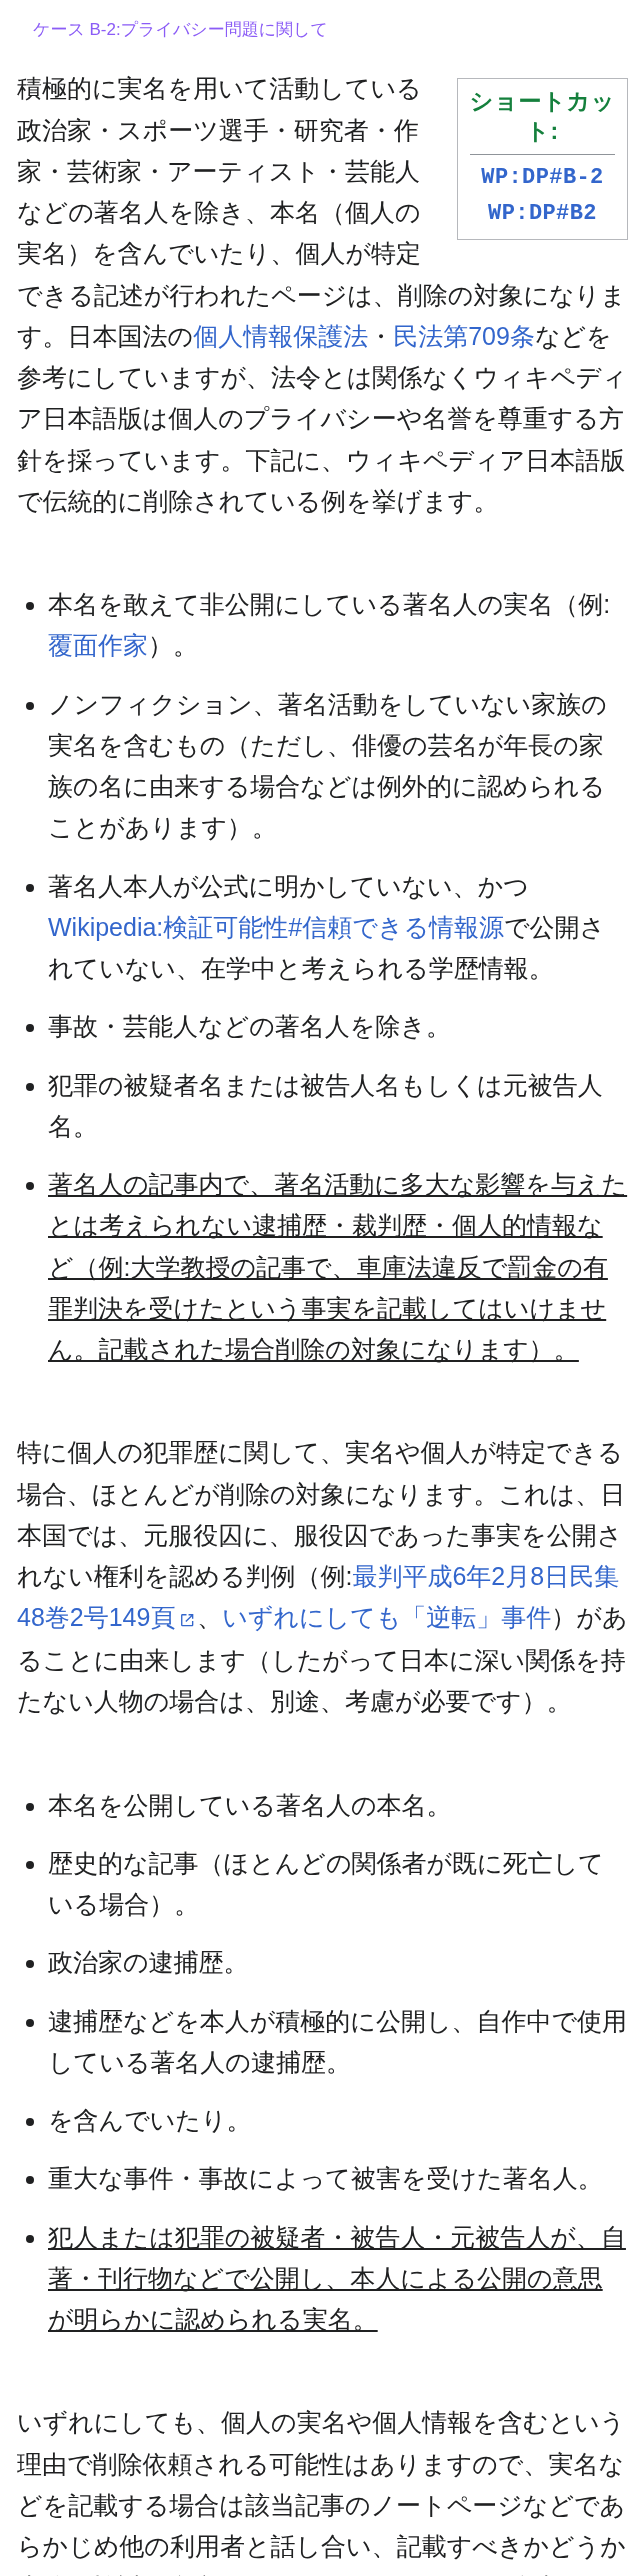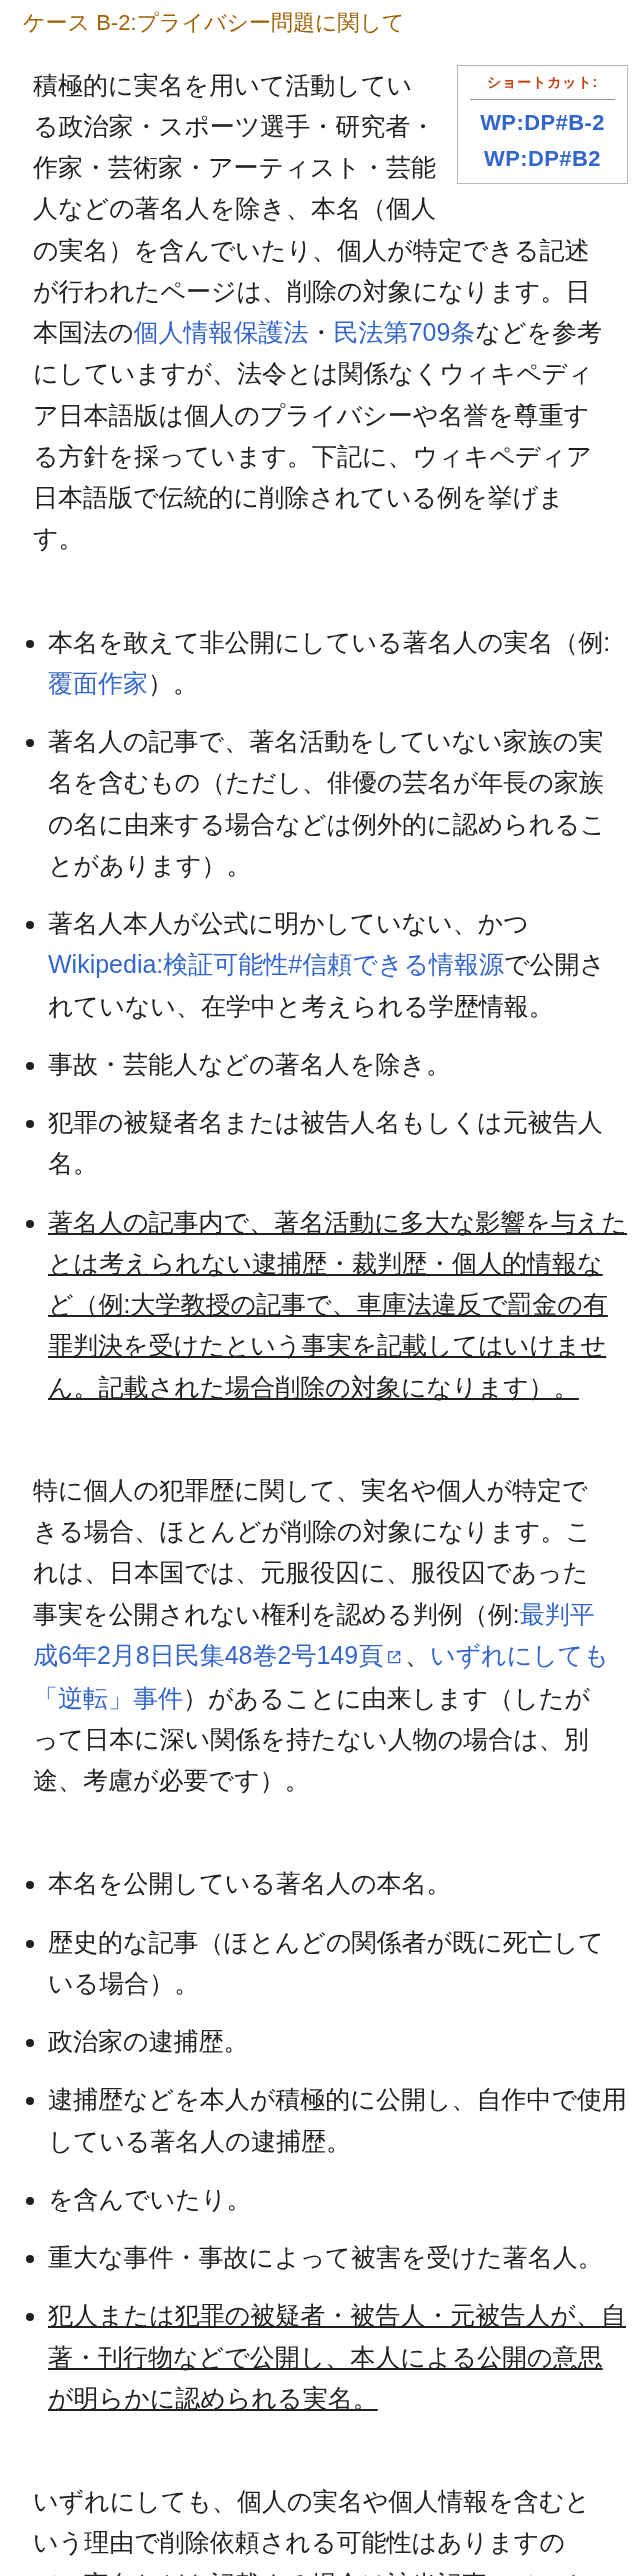--- a/index.html
+++ b/index.html
@@ -7,61 +7,62 @@
     width: 645px;
     box-sizing: border-box;
     padding: 3.1px 17px 17px 17px;
     font-family: "Liberation Sans", "DejaVu Sans", sans-serif;
     color: #202122;
     font-size: 25px;
     line-height: 1.65;
     overflow: hidden;
   }
   .article-heading {
-    font-size: 22px;
+    font-size: 17px;
     line-height: 1.25;
     font-weight: 400;
-    margin: 6px;
-    color: #a16207;
+    margin: 16px;
+    color: #8b5cf6;
   }
   .shortcut-box {
     float: right;
     width: 171px;
     box-sizing: border-box;
     margin: 22px 0 6.2px 20px;
     border: 1.6px solid #b6b8bc;
     background: #ffffff;
     text-align: center;
     padding: 7.8px 4.7px 11px 4.7px;
   }
   .sc-label {
-    color: #c2410c;
+    color: #15803d;
     font-weight: 700;
-    font-size: 14px;
+    font-size: 23px;
     line-height: 1.3;
     letter-spacing: 0.8px;
     display: block;
   }
   .sc-hr {
     border: 0;
     border-top: 1.6px solid #8f9499;
     margin: 7px 7.8px 0 7.8px;
   }
   .sc-link {
     display: block;
     color: #3366cc;
     font-weight: 700;
     font-size: 22px;
     line-height: 1.2;
     margin-top: 10px;
     text-decoration: none;
     letter-spacing: 0.4px;
+    font-family: Liberation Mono, monospace;
   }
   .article-body > :first-child { margin-top: 28px; }
-  .article-body p { margin: 44px 16px; }
+  .article-body p { margin: 44px 0; }
   .article-body ul {
     margin: 62px 0;
     padding-left: 31px;
     list-style: disc outside;
   }
   .article-body li { margin-bottom: 17px; }
   .article-body li:last-child { margin-bottom: 0; text-decoration: underline; }
   .article-body p:last-child { margin-bottom: 0; }
   a.wlink { color: #3366cc; text-decoration: none; cursor: pointer; }
   .ext-icon {
@@ -81,21 +82,21 @@
     <span class="sc-label">ショートカット:</span>
     <hr class="sc-hr">
     <a class="sc-link">WP:DP#B-2</a>
     <a class="sc-link">WP:DP#B2</a>
   </div>
 
   <div class="article-body" id="article-body">
       <p><span>積極的に実名を用いて活動している政治家・スポーツ選手・研究者・作家・芸術家・アーティスト・芸能人などの著名人を除き、本名（個人の実名）を含んでいたり、個人が特定できる記述が行われたページは、削除の対象になります。日本国法の</span><a class="wlink">個人情報保護法</a><span>・</span><a class="wlink">民法第709条</a><span>などを参考にしていますが、法令とは関係なくウィキペディア日本語版は個人のプライバシーや名誉を尊重する方針を採っています。下記に、ウィキペディア日本語版で伝統的に削除されている例を挙げます。</span></p>
       <ul>
         <li><span>本名を敢えて非公開にしている著名人の実名（例:</span><a class="wlink">覆面作家</a><span>）。</span></li>
-        <li><span>著名人の記事で、著名活動をしていない家族の実名を含むもの（ただし、俳優の芸名が年長の家族の名に由来する場合などは例外的に認められることがあります）。</span></li>
+        <li><span>ノンフィクション、著名活動をしていない家族の実名を含むもの（ただし、俳優の芸名が年長の家族の名に由来する場合などは例外的に認められることがあります）。</span></li>
         <li><span>著名人本人が公式に明かしていない、かつ</span><a class="wlink">Wikipedia:検証可能性#信頼できる情報源</a><span>で公開されていない、在学中と考えられる学歴情報。</span></li>
         <li><span>事故・芸能人などの著名人を除き。</span></li>
         <li><span>犯罪の被疑者名または被告人名もしくは元被告人名。</span></li>
         <li><span>著名人の記事内で、著名活動に多大な影響を与えたとは考えられない逮捕歴・裁判歴・個人的情報など（例:大学教授の記事で、車庫法違反で罰金の有罪判決を受けたという事実を記載してはいけません。記載された場合削除の対象になります）。</span></li>
       </ul>
       <p><span>特に個人の犯罪歴に関して、実名や個人が特定できる場合、ほとんどが削除の対象になります。これは、日本国では、元服役囚に、服役囚であった事実を公開されない権利を認める判例（例:</span><a class="wlink">最判平成6年2月8日民集48巻2号149頁</a><span class="ext-icon"><svg width="16.4" height="16.4" viewBox="0 0 24 24" aria-hidden="true">
             <path fill="#3366cc" d="M19 19H5V5h6V3H5a2 2 0 0 0-2 2v14a2 2 0 0 0 2 2h14c1.1 0 2-.9 2-2v-6h-2v6zM14 3v2h3.59l-8.3 8.3 1.41 1.41 8.3-8.3V10h2V3h-7z"></path>
           </svg></span><span>、</span><a class="wlink">いずれにしても「逆転」事件</a><span>）があることに由来します（したがって日本に深い関係を持たない人物の場合は、別途、考慮が必要です）。</span></p>
       <ul>
         <li><span>本名を公開している著名人の本名。</span></li>

